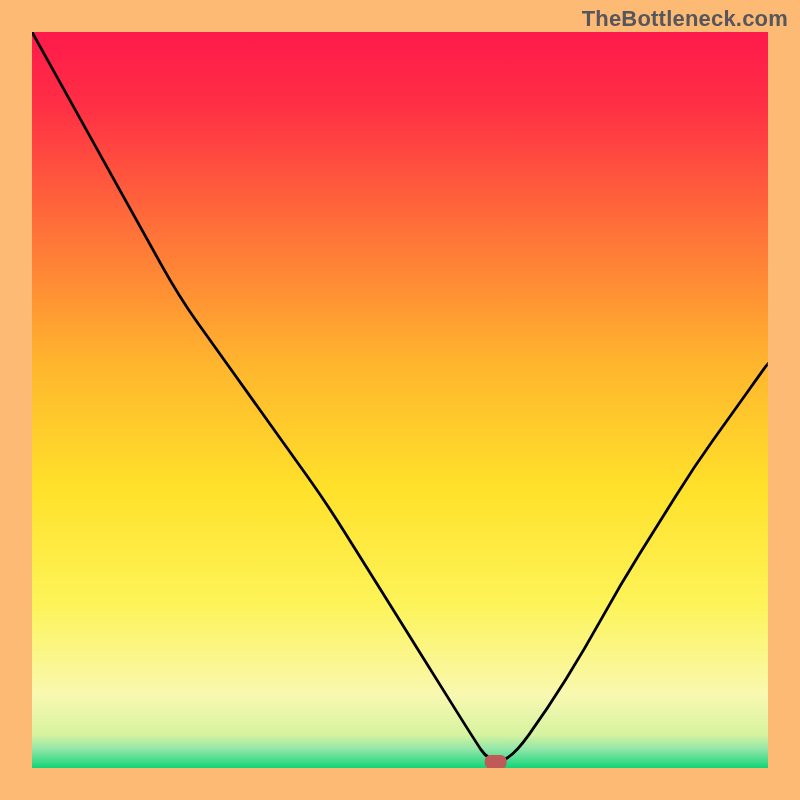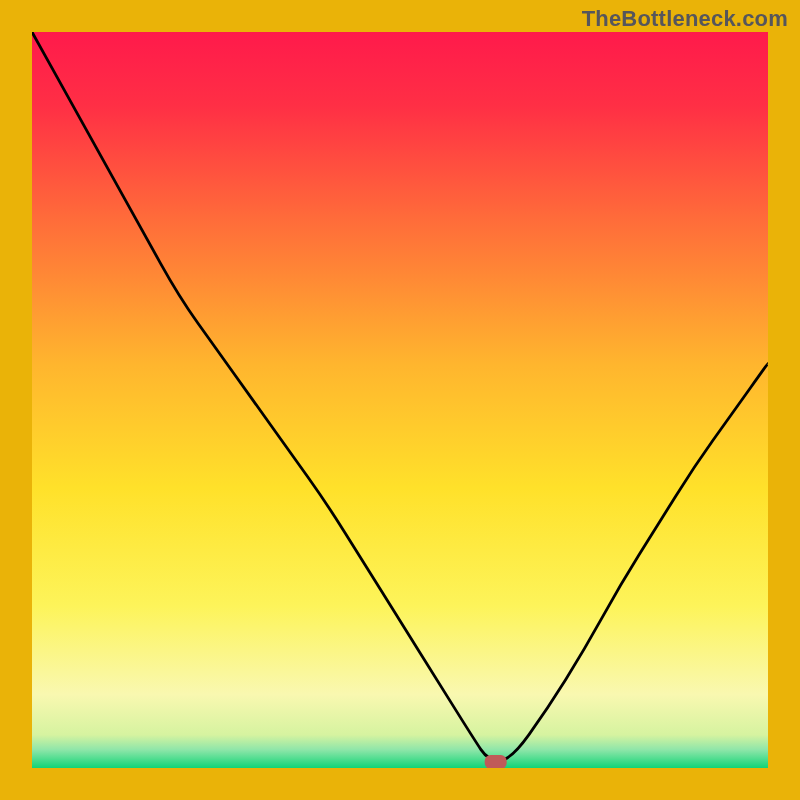--- a/index.html
+++ b/index.html
@@ -7,21 +7,21 @@
     padding: 0;
     width: 800px;
     height: 800px;
     background: #000000;
     overflow: hidden;
   }
   .outer {
     position: relative;
     width: 800px;
     height: 800px;
-    background: #eab308;
+    background: #fdba74;
   }
   .watermark {
     position: absolute;
     top: 6px;
     right: 12px;
     font-family: Arial, Helvetica, sans-serif;
     font-size: 22px;
     font-weight: 600;
     color: #56565c;
     letter-spacing: 0.2px;

